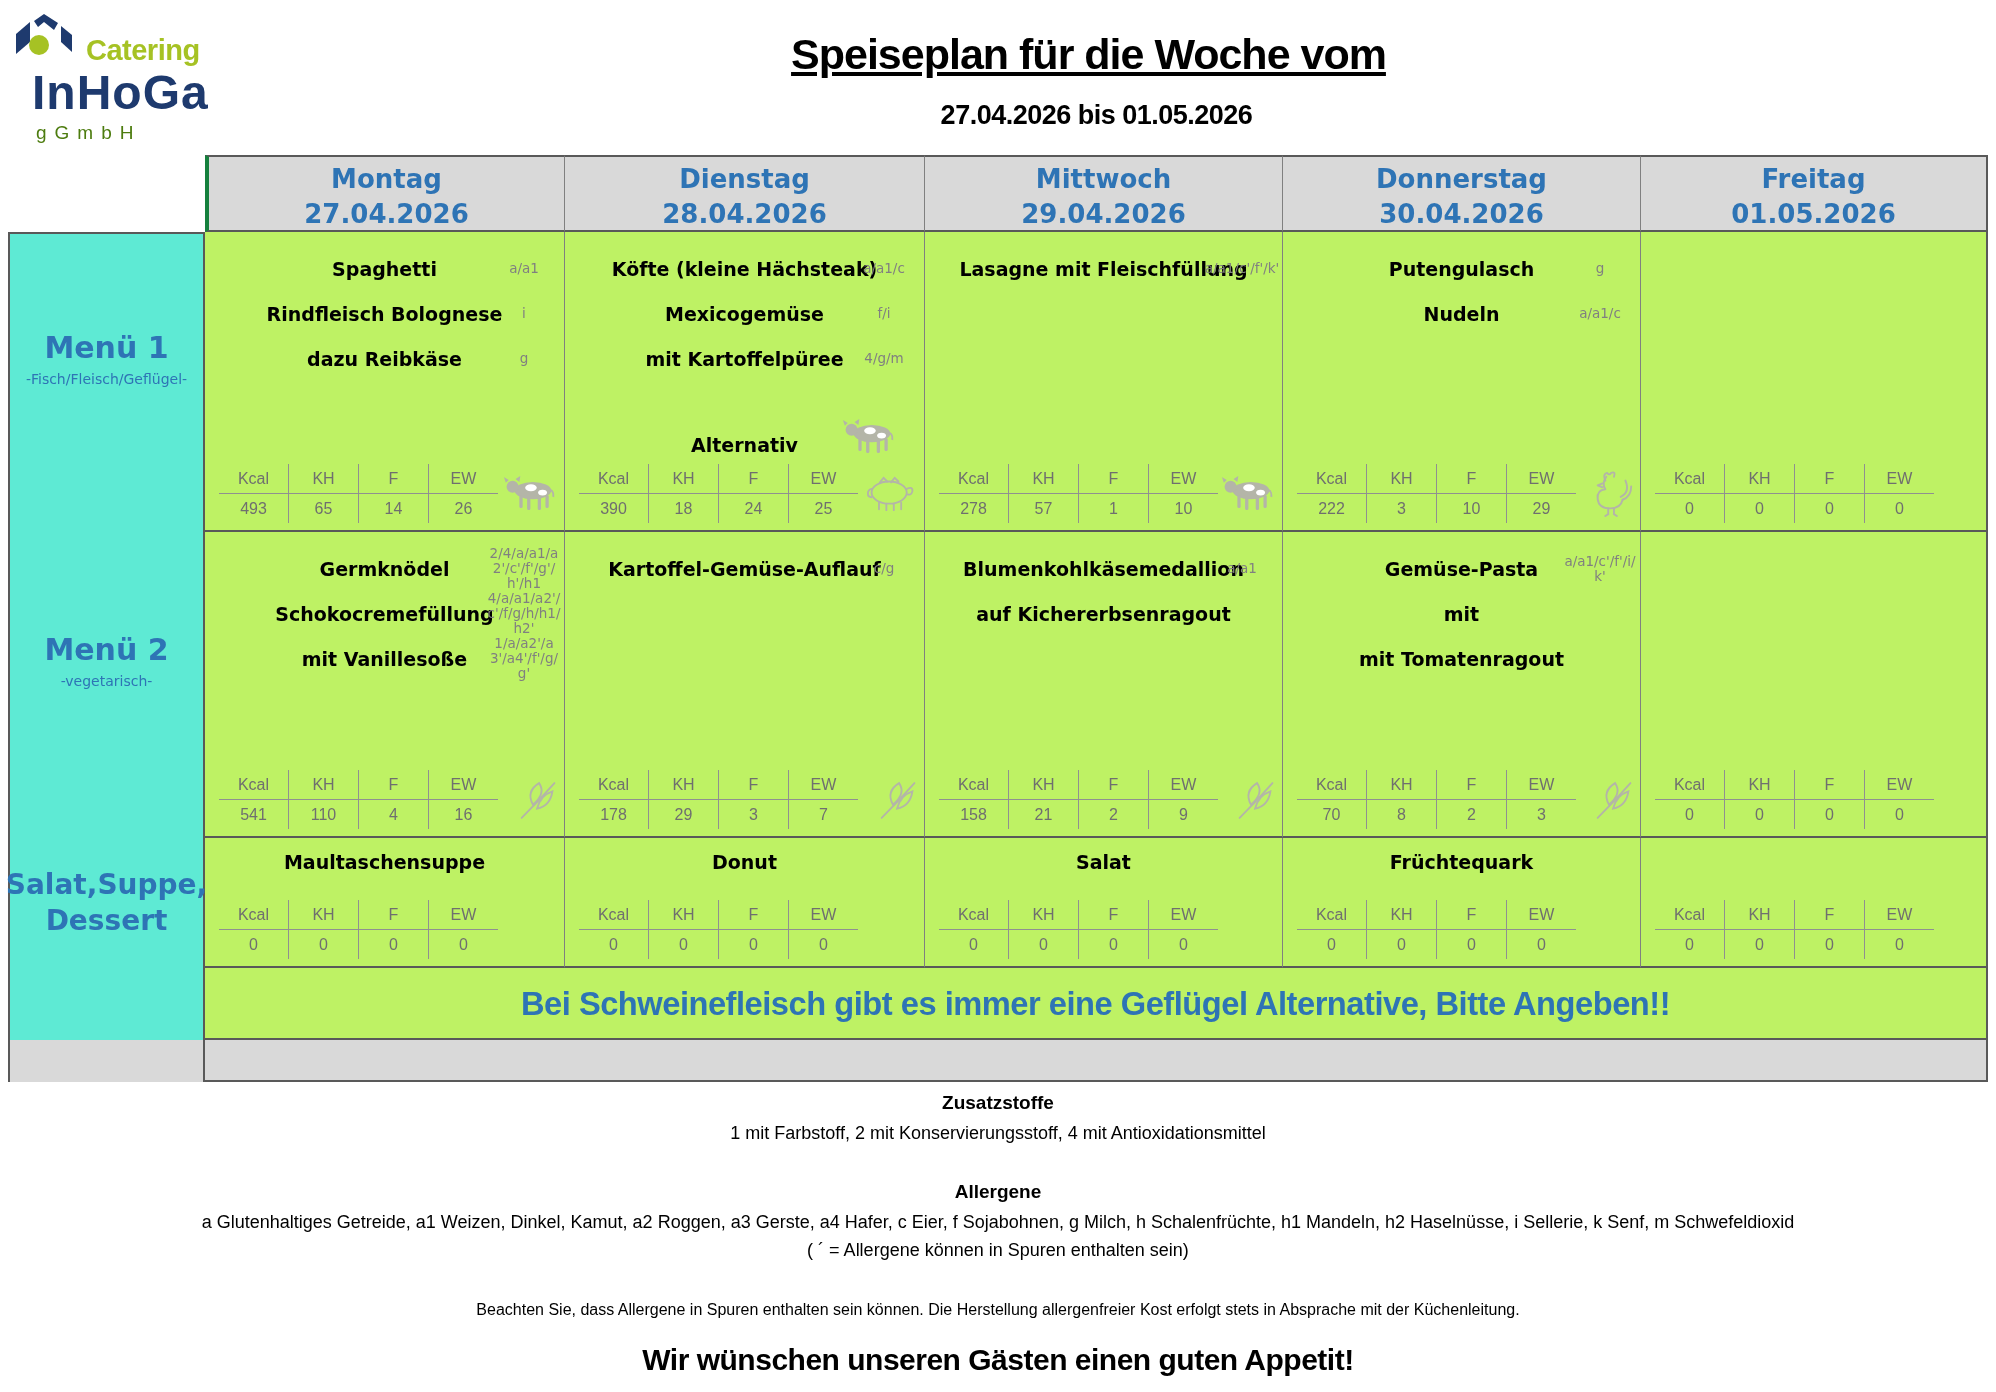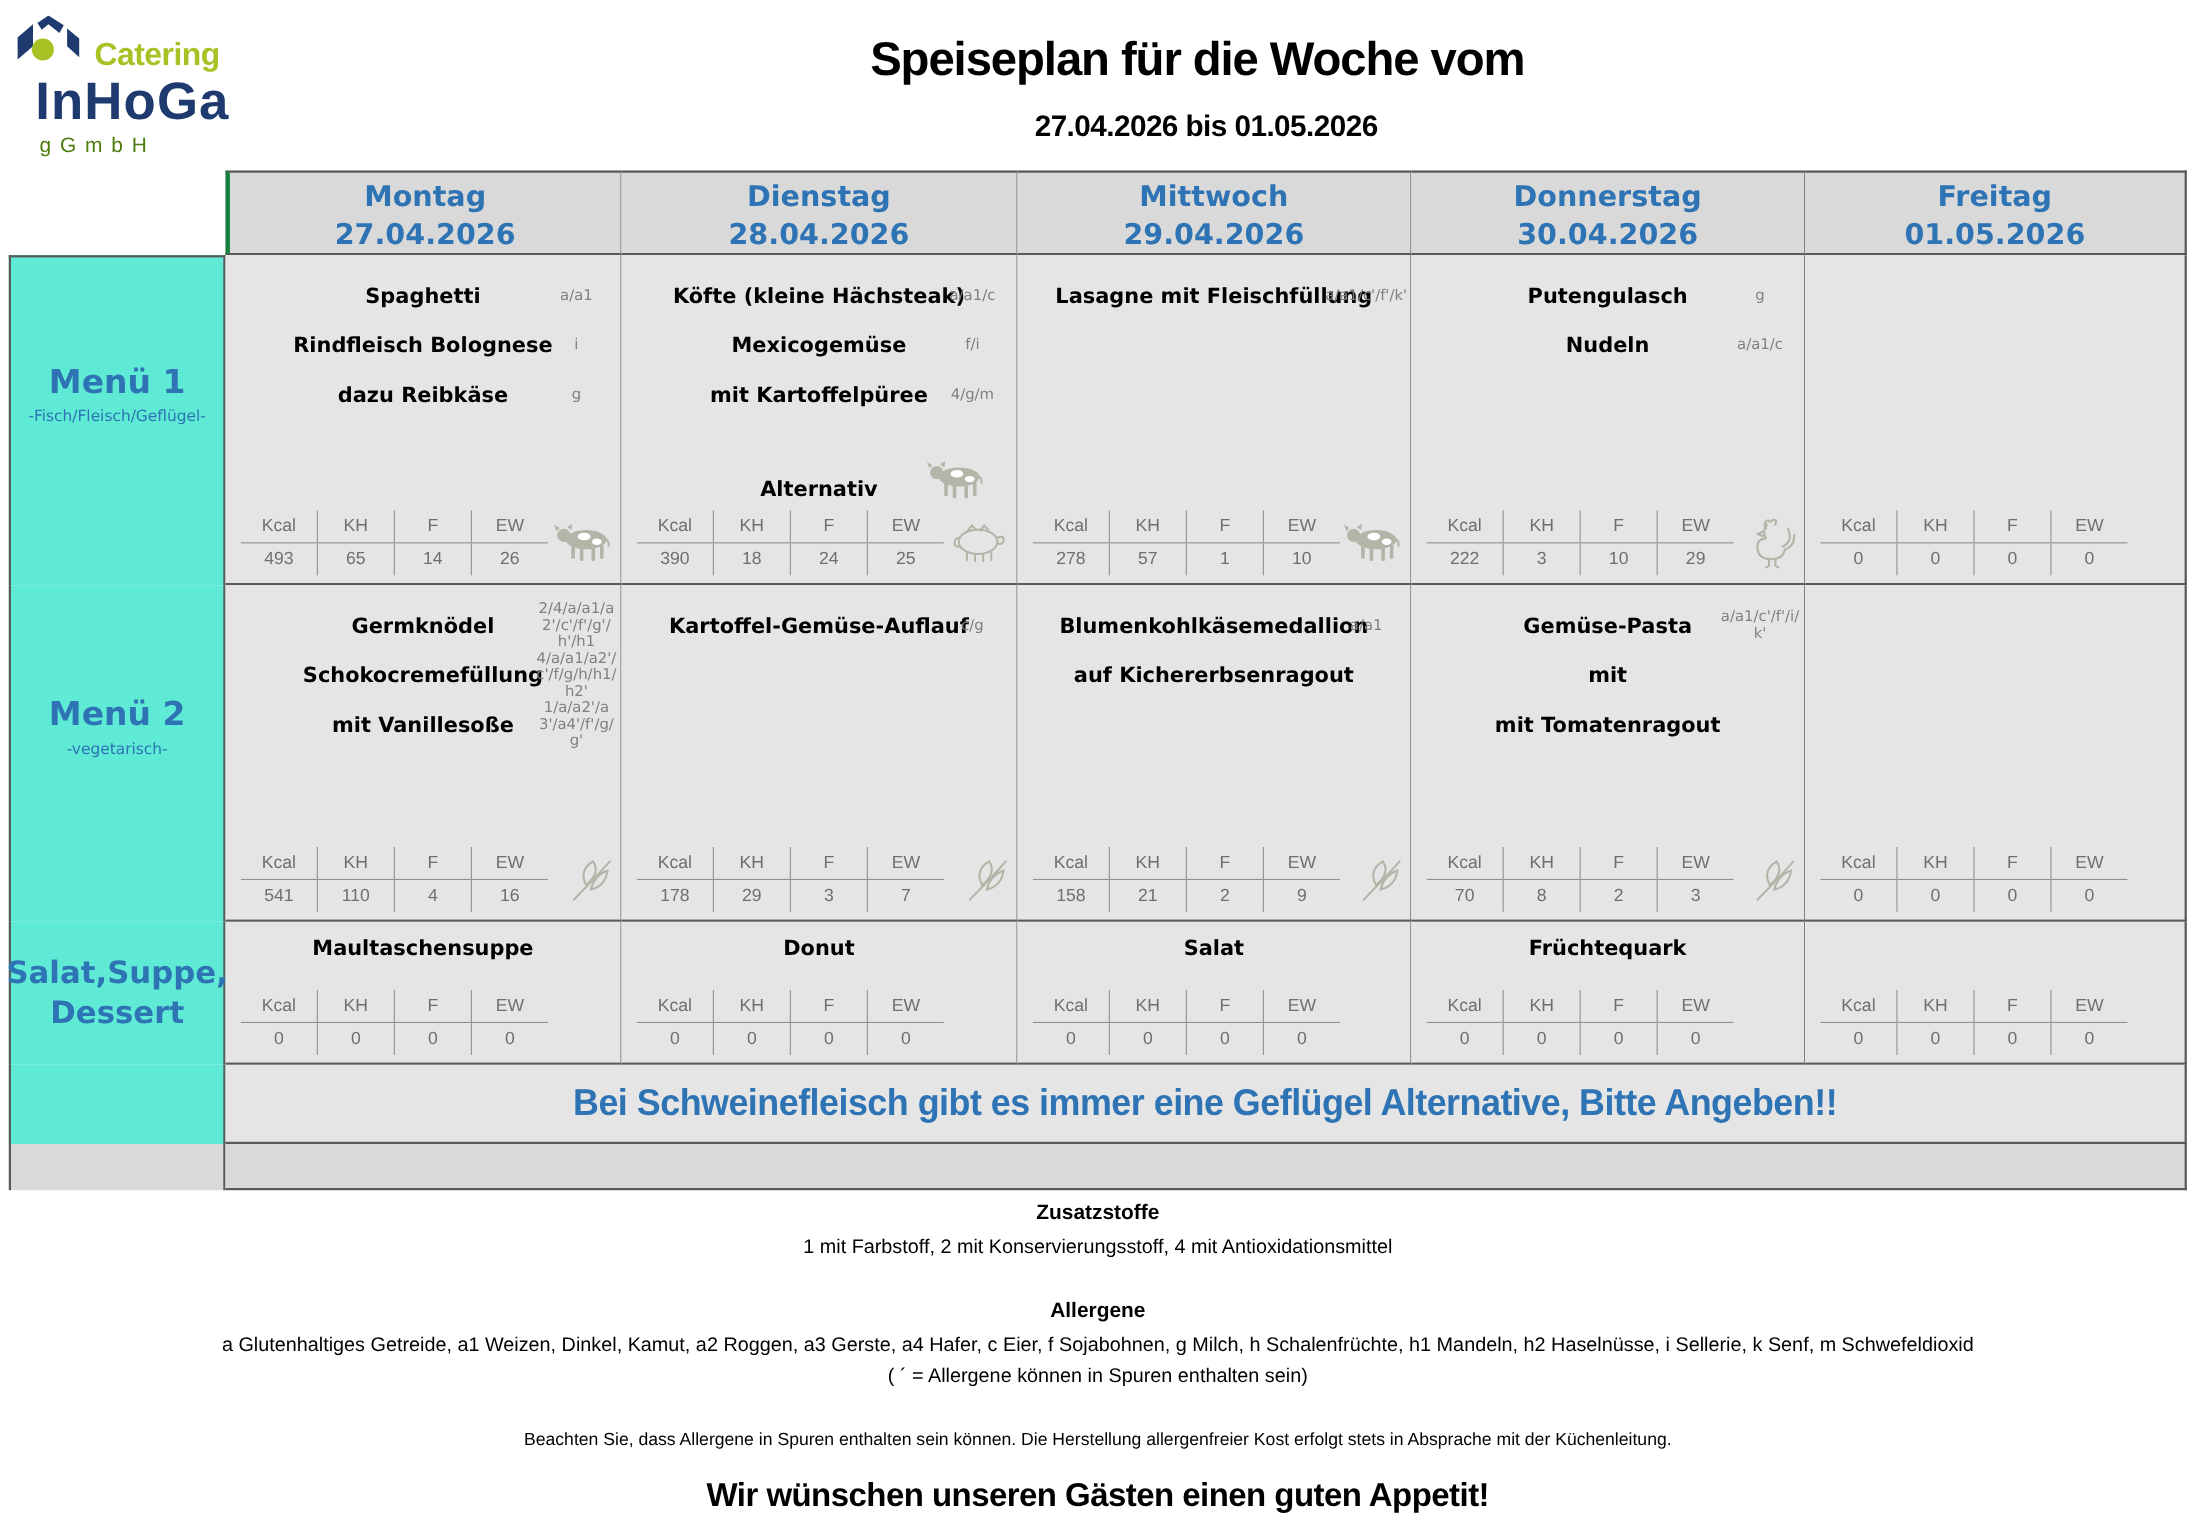--- a/index.html
+++ b/index.html
@@ -11,29 +11,29 @@
   .logo-house { position:absolute; left:2px; top:2px; width:60px; height:58px; }
   .logo-catering { position:absolute; left:74px; top:22px; font:bold 29px "Liberation Sans",sans-serif;
                    color:#A6C224; letter-spacing:-0.5px; }
   .logo-inhoga { position:absolute; left:20px; top:53px; font:bold 48px "Liberation Sans",sans-serif;
                  color:#1E3A6E; letter-spacing:1px; }
   .logo-ggmbh { position:absolute; left:24px; top:110px; font:19px "Liberation Sans",sans-serif;
                 color:#4d7c0f; letter-spacing:8px; }
 
   
   .title { position:absolute; left:189px; right:8px; top:30px; text-align:center;
-           font:bold 43px "Liberation Sans",sans-serif; letter-spacing:-1px; color:#000; }
+           font:bold 43px "Liberation Sans",sans-serif; letter-spacing:-1px; color:#000;text-decoration:underline; }
   .subtitle { position:absolute; left:205px; right:8px; top:100px; text-align:center;
               font:bold 27px "Liberation Sans",sans-serif; letter-spacing:-0.5px; color:#000; }
 
   
   .grid { position:absolute; left:8px; top:155px; width:1980px;
           display:grid; grid-template-columns:197px 360px 360px 358px 358px 347px;
           grid-template-rows:77px 300px 306px 130px 72px 42px; }
-  .cell { box-sizing:border-box; position:relative; background:#e5e5e5;
+  .cell { box-sizing:border-box; position:relative; background:#bef264;
           border-right:1px solid #808080; border-bottom:2px solid #595959; }
   .cell.last { border-right:2px solid #595959; }
   .corner { background:#fff; border:none; }
   .hdr { background:#D9D9D9; border-top:2px solid #595959; text-align:center; padding-top:5px;
          color:#2E74B5; font:bold 26px "DejaVu Sans",sans-serif; line-height:35px; }
   .hdr.first { border-left:4px solid #15803d; }
   .lblcol { background:#5eead4; border-left:2px solid #595959; border-right:2px solid #595959;
             display:flex; flex-direction:column; align-items:center; justify-content:center;
             text-align:center; }
   .lblcol.menu { padding-bottom:50px; }

